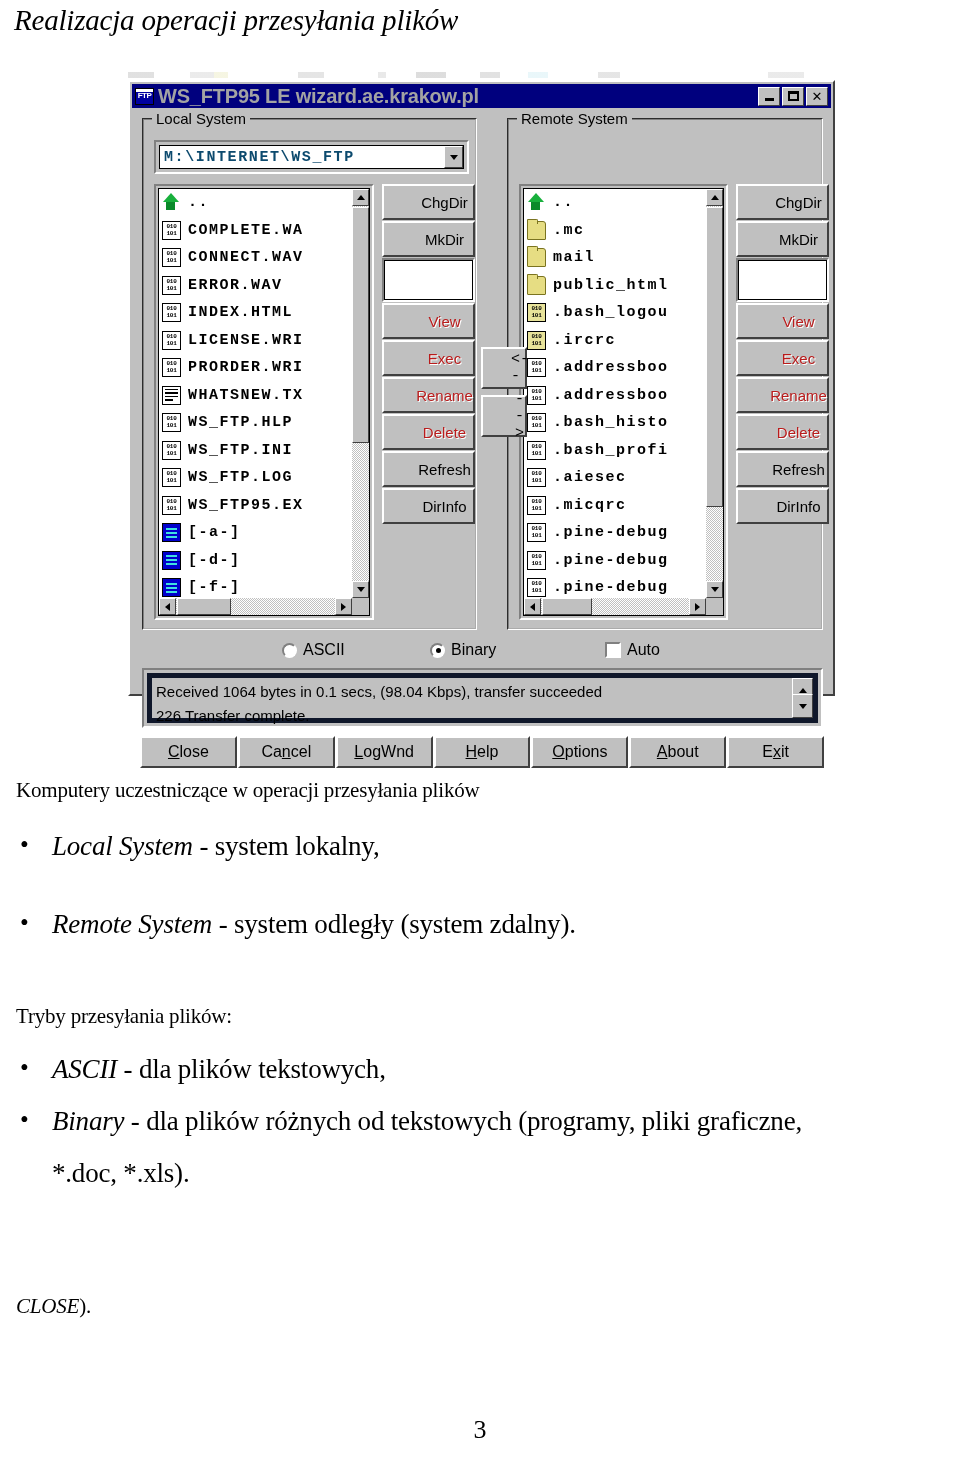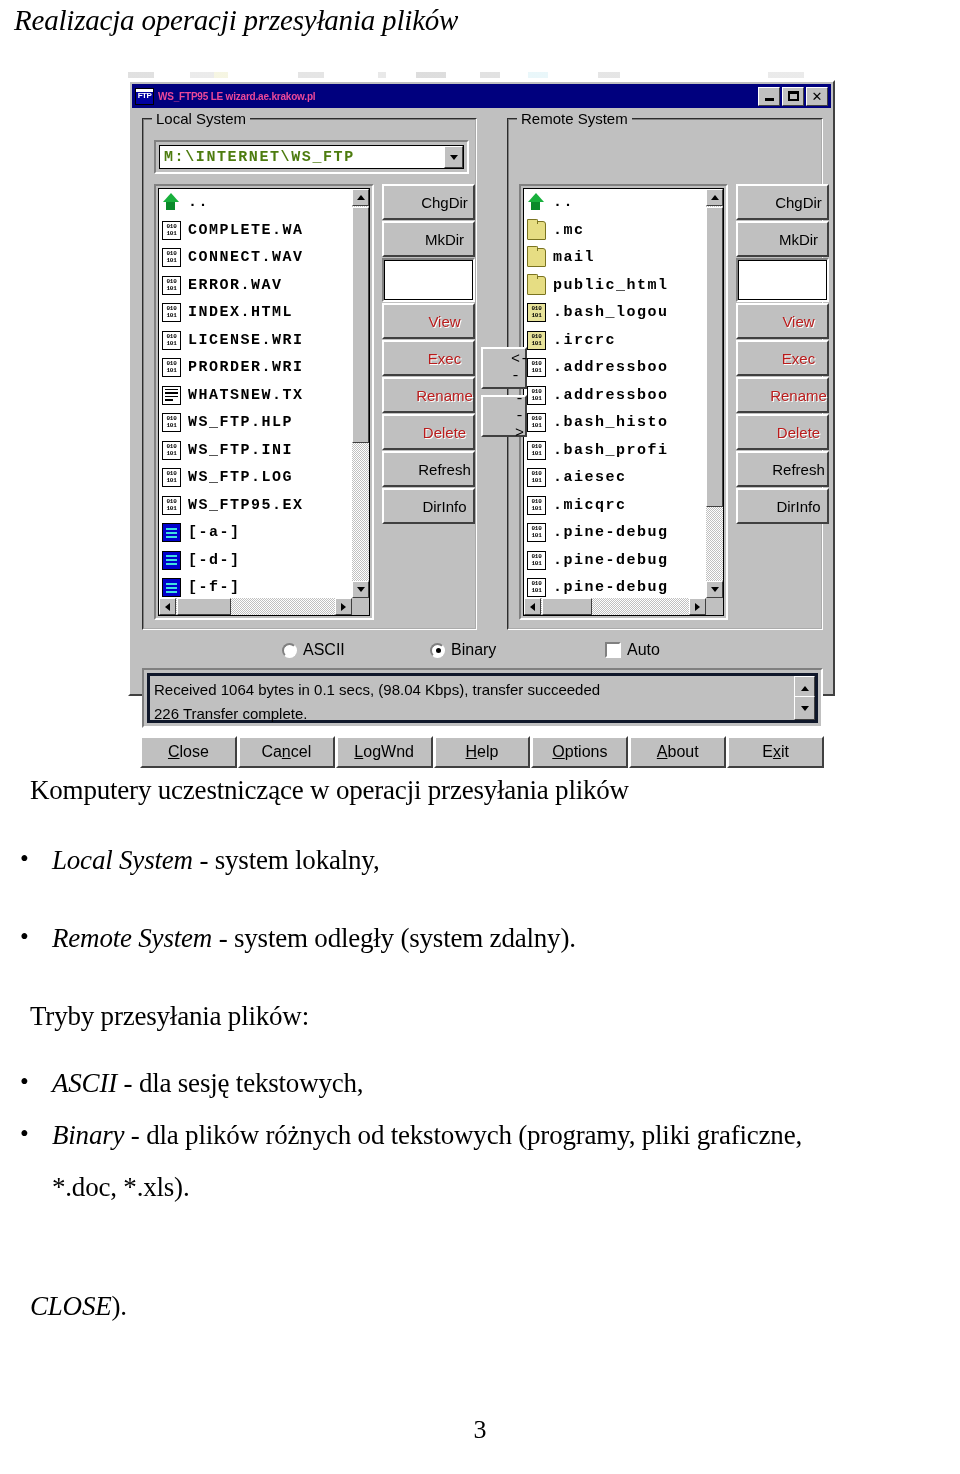--- a/index.html
+++ b/index.html
@@ -55,21 +55,21 @@
   .ftp-icon {
     width:19px; height:17px; margin-left:3px; flex:0 0 auto;
     background:#ffffff; border:1px solid #000;
     display:flex; align-items:center; justify-content:center;
     font-family:"Liberation Sans", sans-serif;
     font-size:8px; font-weight:bold; color:#ffffff;
     letter-spacing:-0.5px; line-height:1;
     background:linear-gradient(#ffffff 0 3px,#0000a0 3px 100%);
   }
   .title-text {
-    color:#ec4899; font-size:10px; font-weight:bold;
+    color:#a3a3a3; font-size:20px; font-weight:bold;
     margin-left:4px; white-space:nowrap; letter-spacing:-0.2px;
   }
   .title-btns { margin-left:auto; margin-right:3px; display:flex; gap:2px; }
   .tbtn {
     width:22px; height:19px; background:#c0c0c0;
     border-top:1px solid #ffffff; border-left:1px solid #ffffff;
     border-right:1px solid #404040; border-bottom:1px solid #404040;
     display:flex; align-items:center; justify-content:center;
     font-size:13px; font-weight:bold; color:#000; line-height:1;
     cursor:default;
@@ -98,21 +98,21 @@
     border-right:2px solid #ffffff; border-bottom:2px solid #ffffff;
     padding:3px;
   }
   .combo-inner {
     height:100%; background:#ffffff; display:flex; align-items:center;
     border:1px solid #000;
   }
   .combo-text {
     flex:1; font-family:"Liberation Mono","DejaVu Sans Mono",monospace;
     font-size:15px; font-weight:bold; letter-spacing:1.6px;
-    padding-left:4px; white-space:nowrap; overflow:hidden; color:#4d7c0f;
+    padding-left:4px; white-space:nowrap; overflow:hidden; color:#0c4a6e;
   }
   .combo-arrow {
     width:19px; height:100%; flex:0 0 auto; background:#c0c0c0;
     border-top:1px solid #ffffff; border-left:1px solid #ffffff;
     border-right:1px solid #404040; border-bottom:1px solid #404040;
     display:flex; align-items:center; justify-content:center;
   }
   .arrow-dn { width:0;height:0;border-left:4px solid transparent;border-right:4px solid transparent;border-top:5px solid #000; }
   .arrow-up { width:0;height:0;border-left:4px solid transparent;border-right:4px solid transparent;border-bottom:5px solid #000; }
   .arrow-lf { width:0;height:0;border-top:4px solid transparent;border-bottom:4px solid transparent;border-right:5px solid #000; }
@@ -253,45 +253,45 @@
   }
 
   
   .logpanel {
     position:absolute; left:12px; top:586px; width:681px; height:60px;
     background:#c0c0c0;
     border-top:2px solid #808080; border-left:2px solid #808080;
     border-right:2px solid #ffffff; border-bottom:2px solid #ffffff;
     padding:3px;
   }
-  .log-inner { position:relative; width:100%; height:100%; border:3px solid #0f172a; background:#c0c0c0; }
+  .log-inner { position:relative; width:100%; height:100%; border:5px solid #0f172a; background:#c0c0c0; }
   .log-lines { position:absolute; left:4px; top:2px; right:24px; }
   .log-lines div { font-size:15px; line-height:24px; white-space:nowrap; color:#000; }
   .log-scroll { position:absolute; right:0; top:0; bottom:0; width:21px; background:#c0c0c0; }
   .log-scroll .sb-btn { width:21px; height:24px; }
 
   
   .bottombar { position:absolute; left:10px; top:654px; width:685px; display:flex; }
   .bbtn {
     flex:1; height:32px; background:#c0c0c0; margin-right:1px;
     border-top:2px solid #ffffff; border-left:2px solid #ffffff;
     border-right:2px solid #404040; border-bottom:2px solid #404040;
     display:flex; align-items:center; justify-content:center;
     font-size:16px; cursor:default; user-select:none;
   }
   .bbtn u { text-decoration:underline; }
 
   
   .para {
-    position:absolute; left:30px; font-size:27px; line-height:33px;
+    position:absolute; left:16px; font-size:21px; line-height:33px;
     color:#000; letter-spacing:-0.2px;
   }
   .bullet-item {
     position:absolute; left:14px; font-size:27px; line-height:33px;
-    padding-left:38px; letter-spacing:-0.2px;margin-top:14px;
+    padding-left:38px; letter-spacing:-0.2px;
   }
   .bullet-item::before {
     content:"\2022"; position:absolute; left:6px; top:-2px; font-size:25px;
   }
   .bullet-item i { font-style:italic; }
   .page-num {
     position:absolute; left:0; width:960px; text-align:center;
     top:1415px; font-size:26px;
   }
 </style>
@@ -688,21 +688,21 @@
   <i>Local System</i><span> - system lokalny,</span>
 </div>
 
 <div class="bullet-item" style="top:908px;">
   <i>Remote System</i><span> - system odległy (system zdalny).</span>
 </div>
 
 <div class="para" style="top:1000px;">Tryby przesyłania plików:</div>
 
 <div class="bullet-item" style="top:1053px;">
-  <i>ASCII</i><span> - dla sesję tekstowych,</span>
+  <i>ASCII</i><span> - dla plików tekstowych,</span>
 </div>
 
 <div class="bullet-item" style="top:1105px; width:940px;">
   <i>Binary</i><span> - dla plików różnych od tekstowych (programy, pliki graficzne,</span>
   <div style="margin-top:19px;">*.doc, *.xls).</div>
 </div>
 
 <div class="para" style="top:1272px; width:945px;">
   <div style="margin-top:18px;">
     <i>CLOSE</i><span>).</span>

